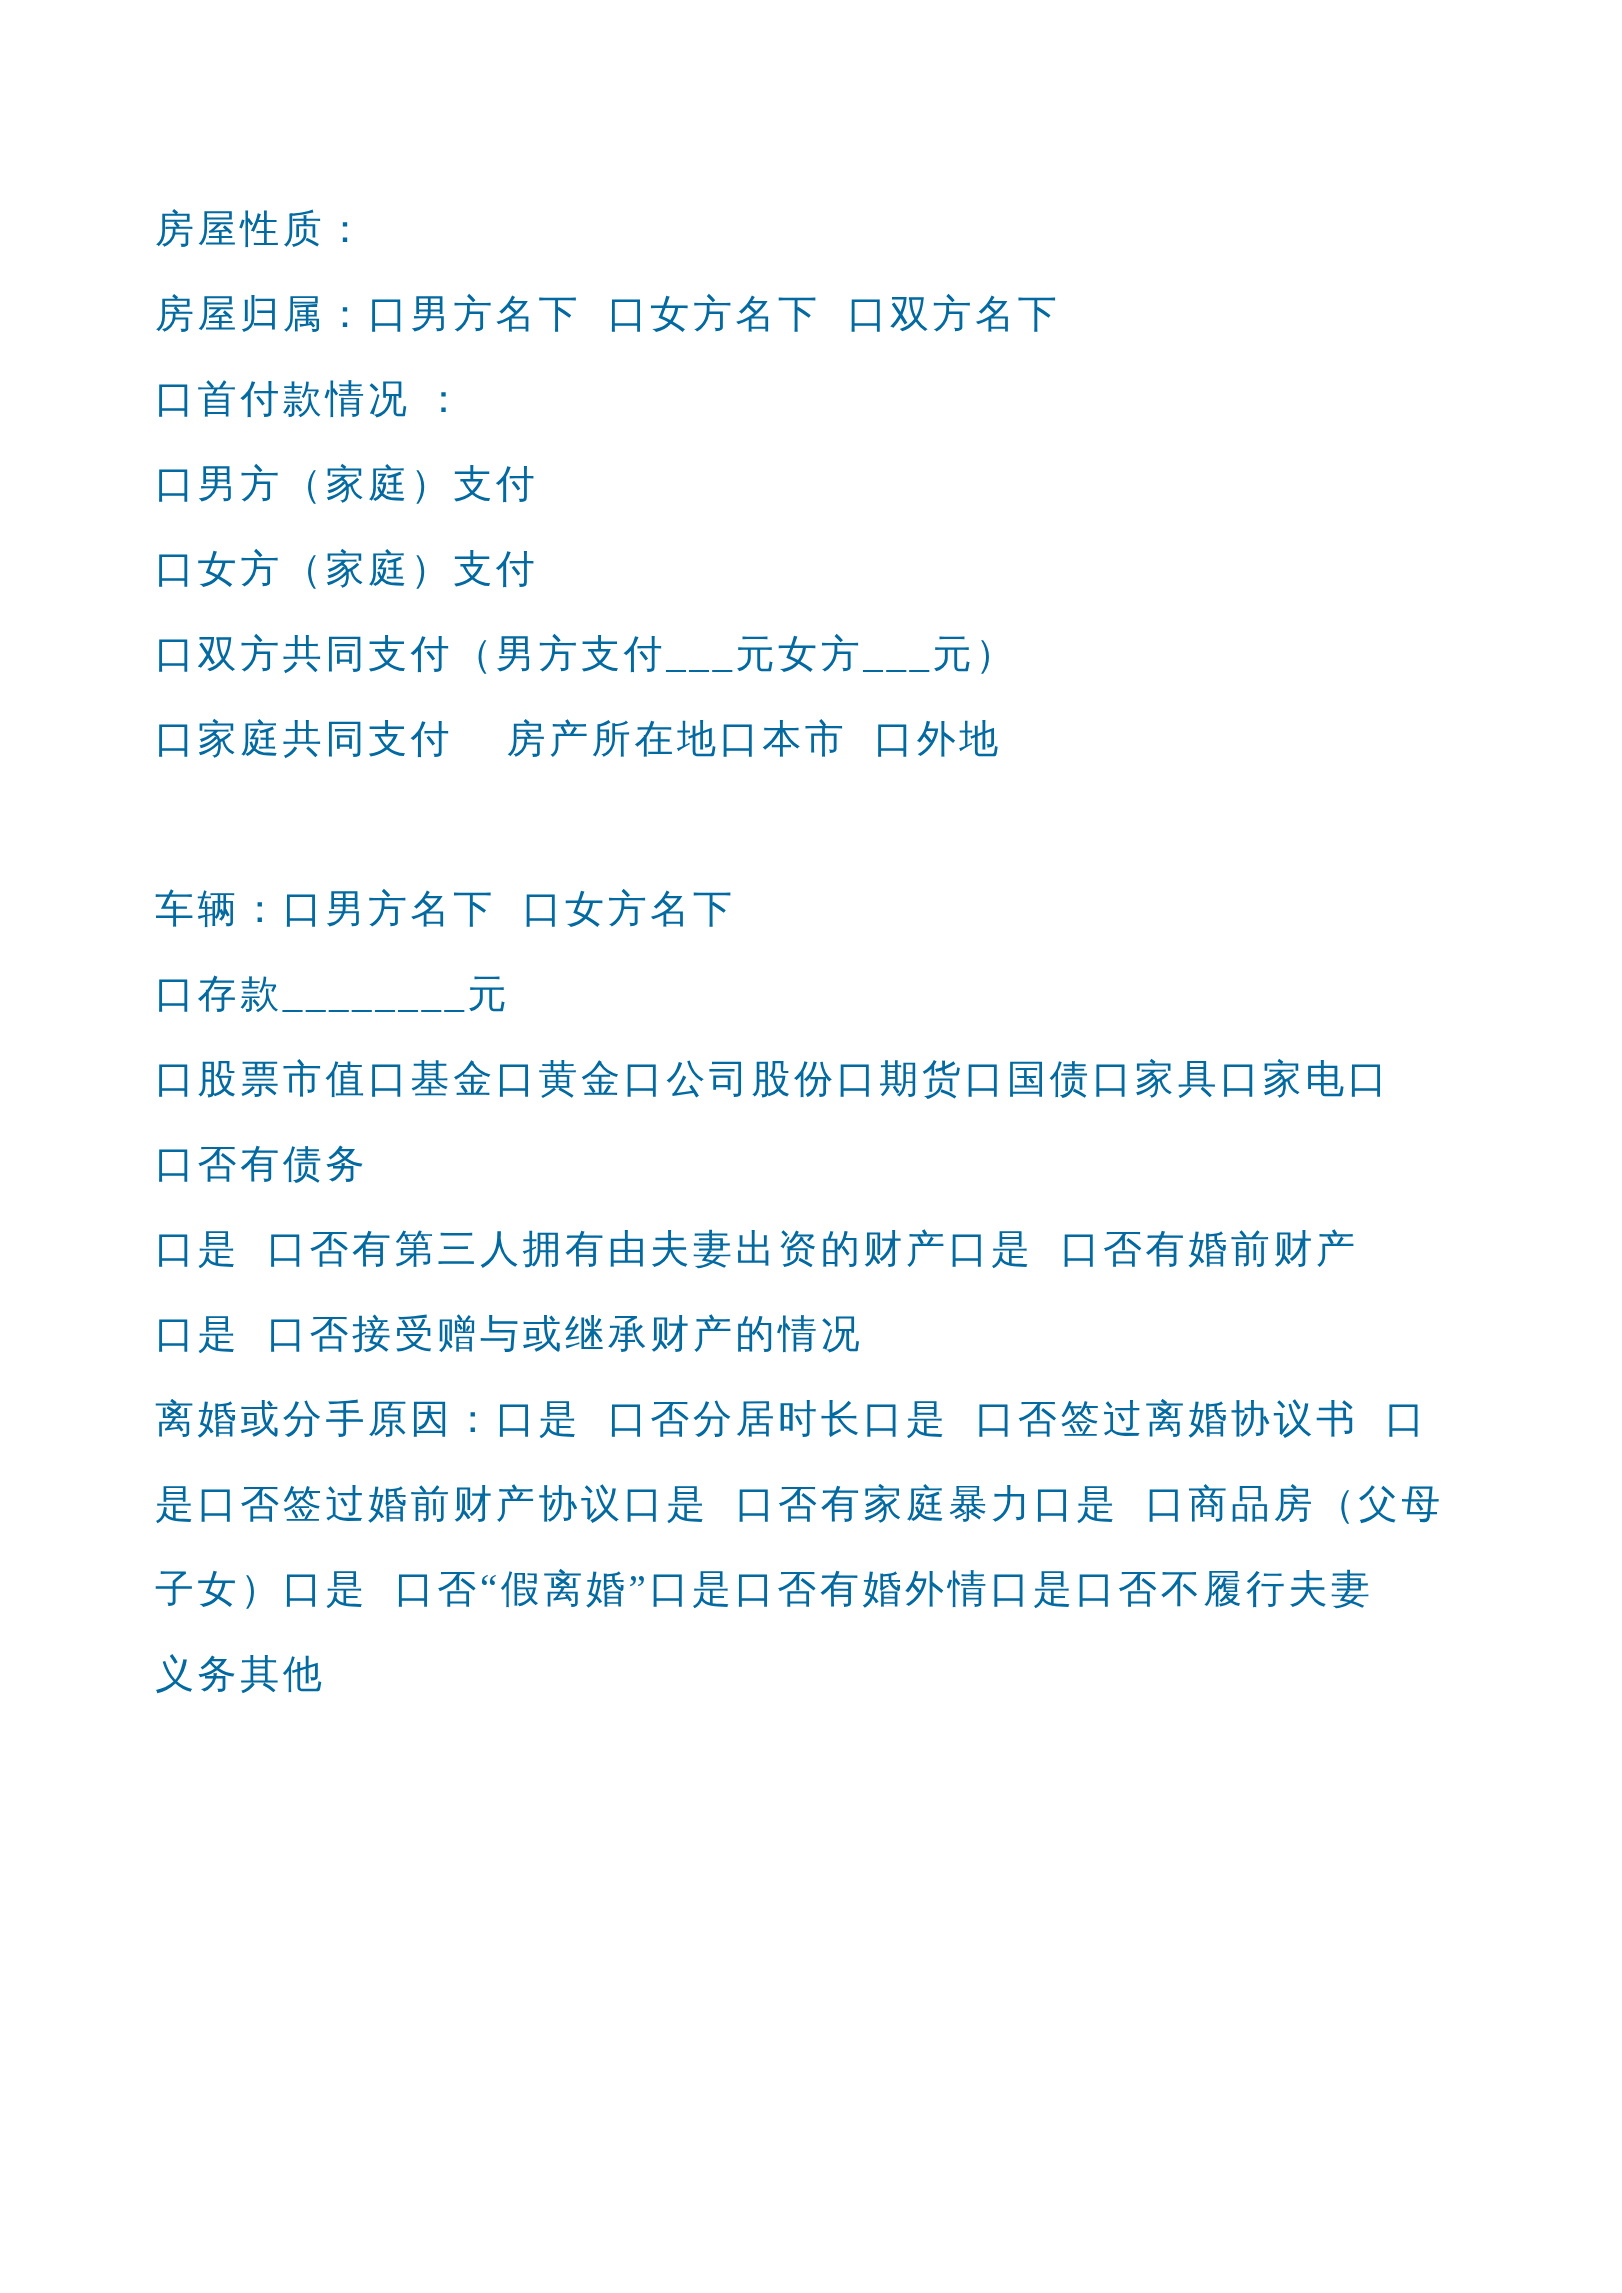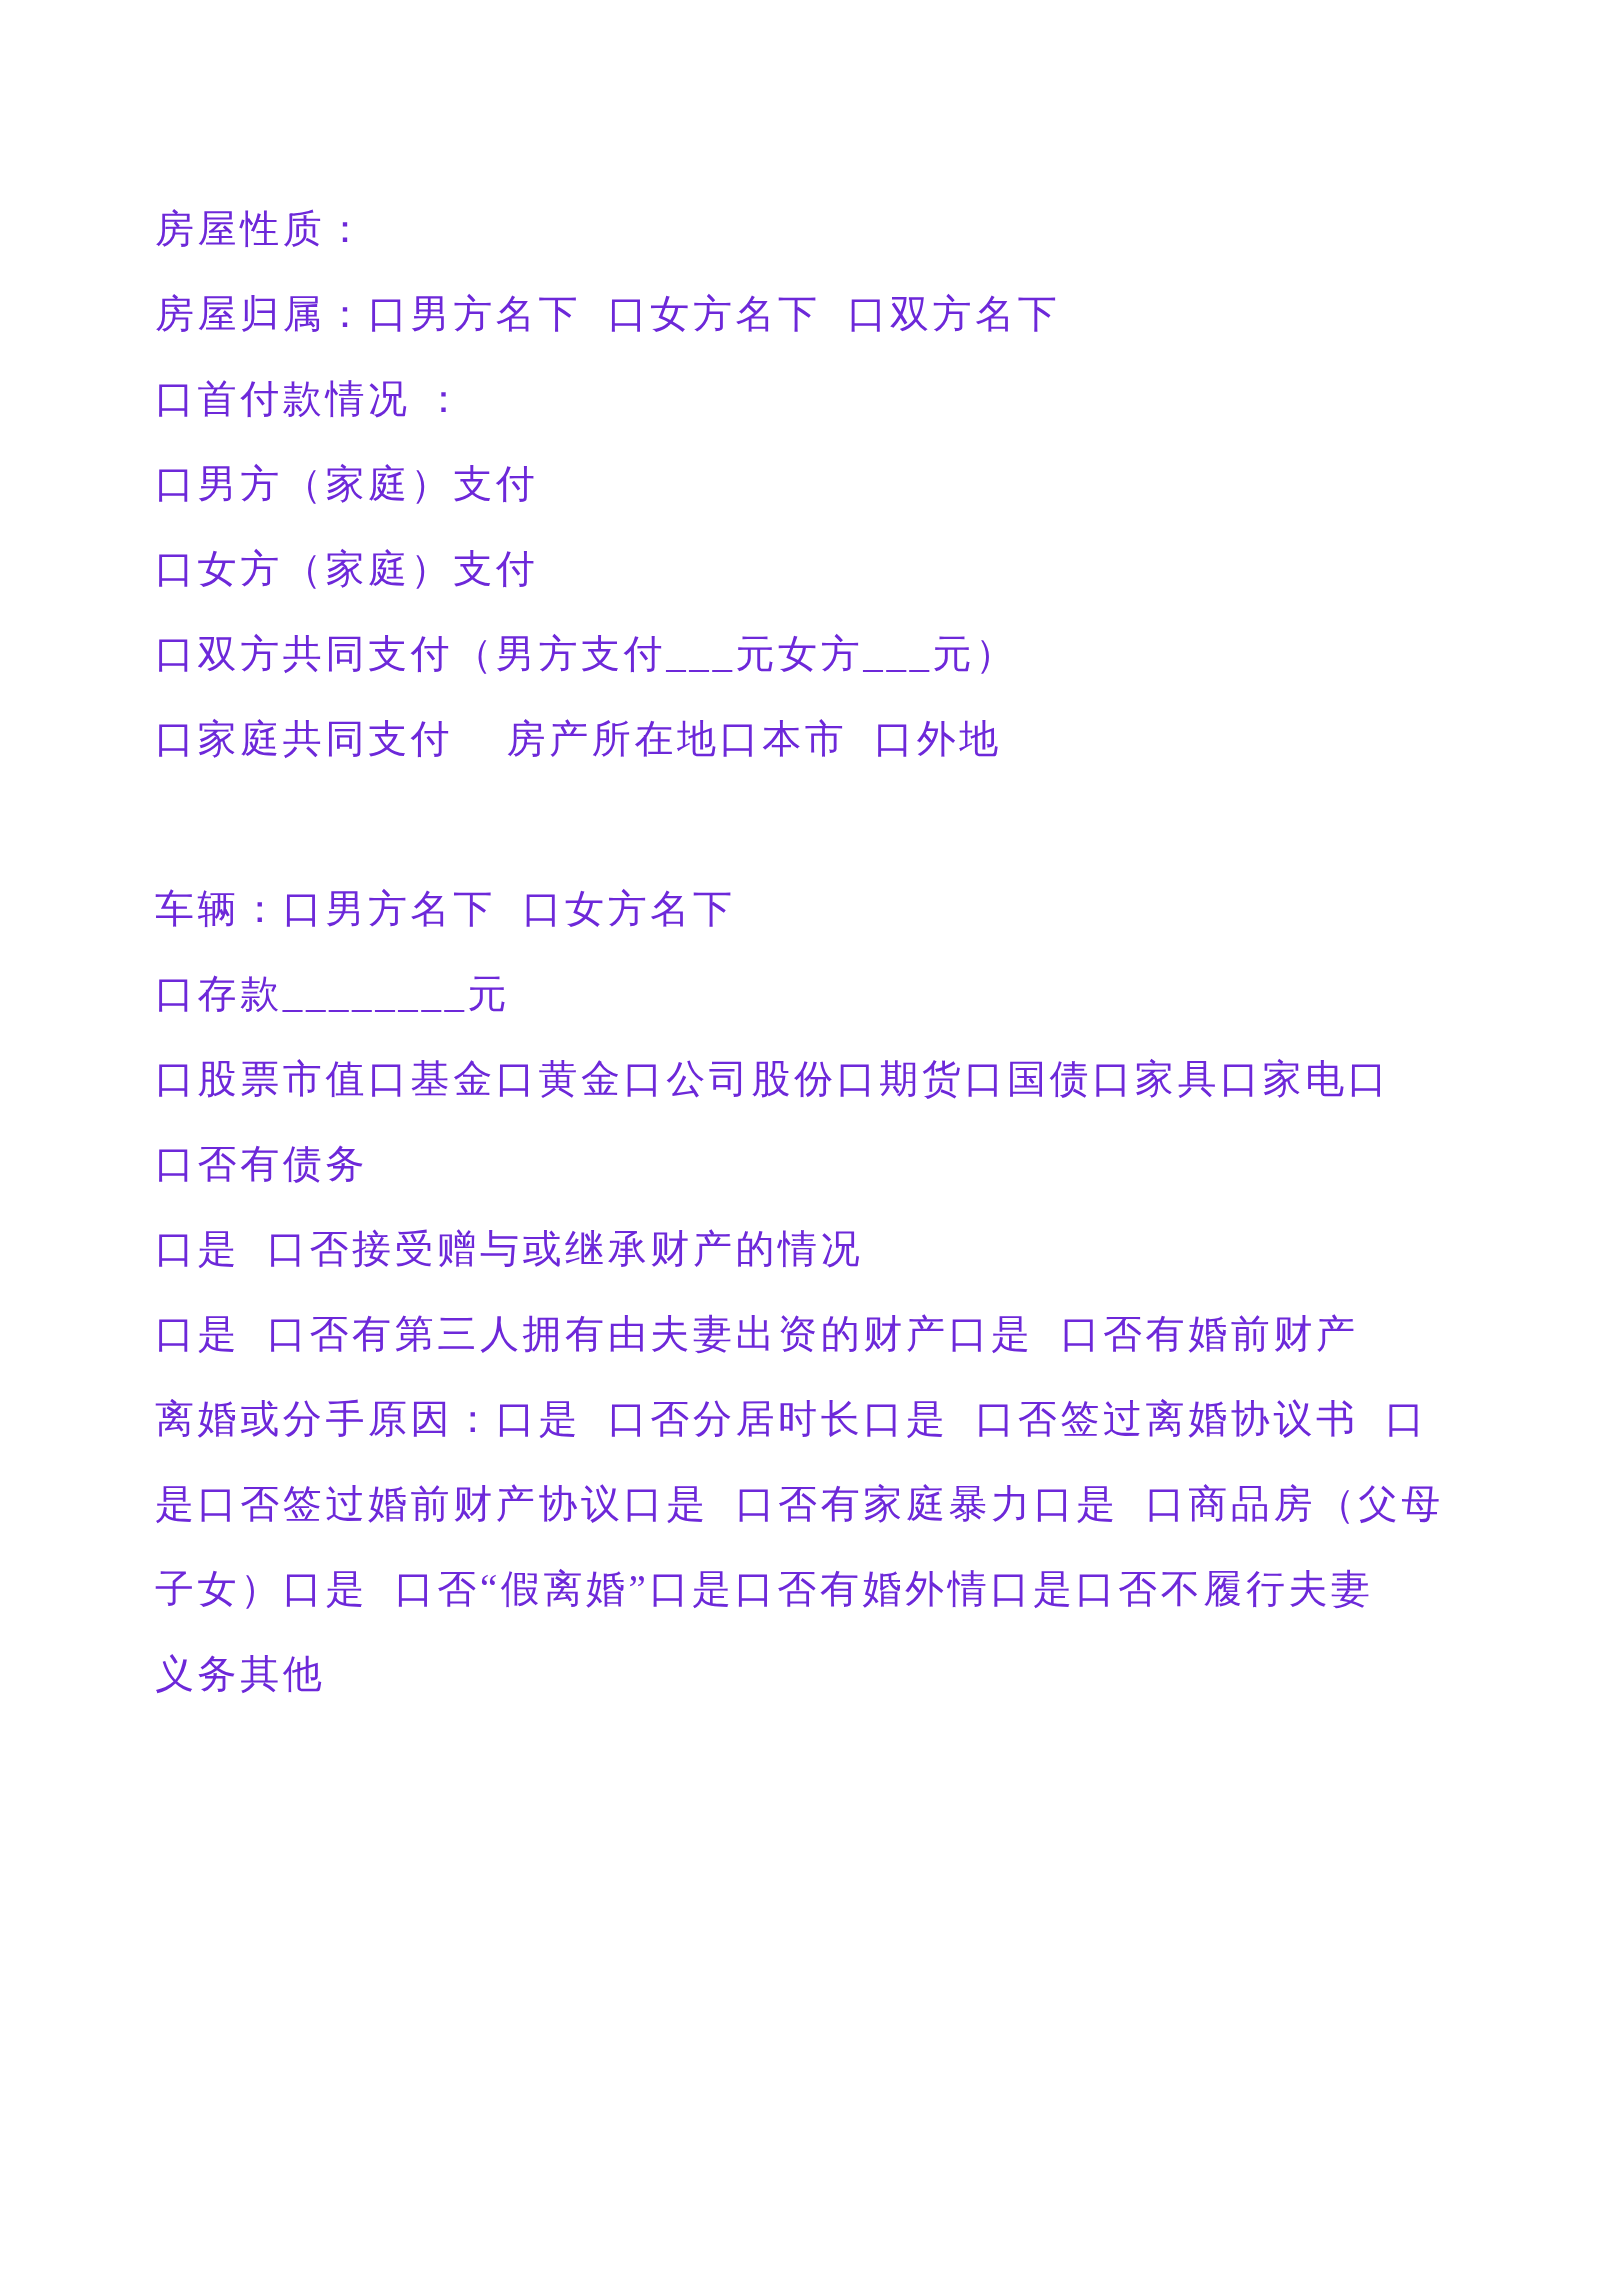--- a/index.html
+++ b/index.html
@@ -9,21 +9,21 @@
   }
   .page {
     position: relative;
     width: 1623px;
     height: 2294px;
     background: #ffffff;
     box-sizing: border-box;
     padding: 186px 109px 0 155px;
     font-family: "Liberation Serif", "DejaVu Serif", serif;
     font-size: 39px;
-    color: #6d28d9;
+    color: #0369a1;
     letter-spacing: 3.6px;
     overflow: hidden;
   }
   .line {
     margin: 0;
     height: 85px;
     line-height: 85px;
     white-space: pre-wrap;
     font-weight: 400;
   }
@@ -40,20 +40,20 @@
   <p class="line">口首付款情况 ：</p>
   <p class="line">口男方（家庭）支付</p>
   <p class="line">口女方（家庭）支付</p>
   <p class="line">口双方共同支付（男方支付___元女方___元）</p>
   <p class="line">口家庭共同支付    房产所在地口本市  口外地</p>
   <p class="line blank"></p>
   <p class="line">车辆：口男方名下  口女方名下</p>
   <p class="line">口存款________元</p>
   <p class="line">口股票市值口基金口黄金口公司股份口期货口国债口家具口家电口</p>
   <p class="line">口否有债务</p>
+  <p class="line">口是  口否有第三人拥有由夫妻出资的财产口是  口否有婚前财产</p>
   <p class="line">口是  口否接受赠与或继承财产的情况</p>
-  <p class="line">口是  口否有第三人拥有由夫妻出资的财产口是  口否有婚前财产</p>
   <p class="line">离婚或分手原因：口是  口否分居时长口是  口否签过离婚协议书  口</p>
   <p class="line">是口否签过婚前财产协议口是  口否有家庭暴力口是  口商品房（父母</p>
   <p class="line">子女）口是  口否“假离婚”口是口否有婚外情口是口否不履行夫妻</p>
   <p class="line">义务其他</p>
 </div>
 
 
 </body></html>

